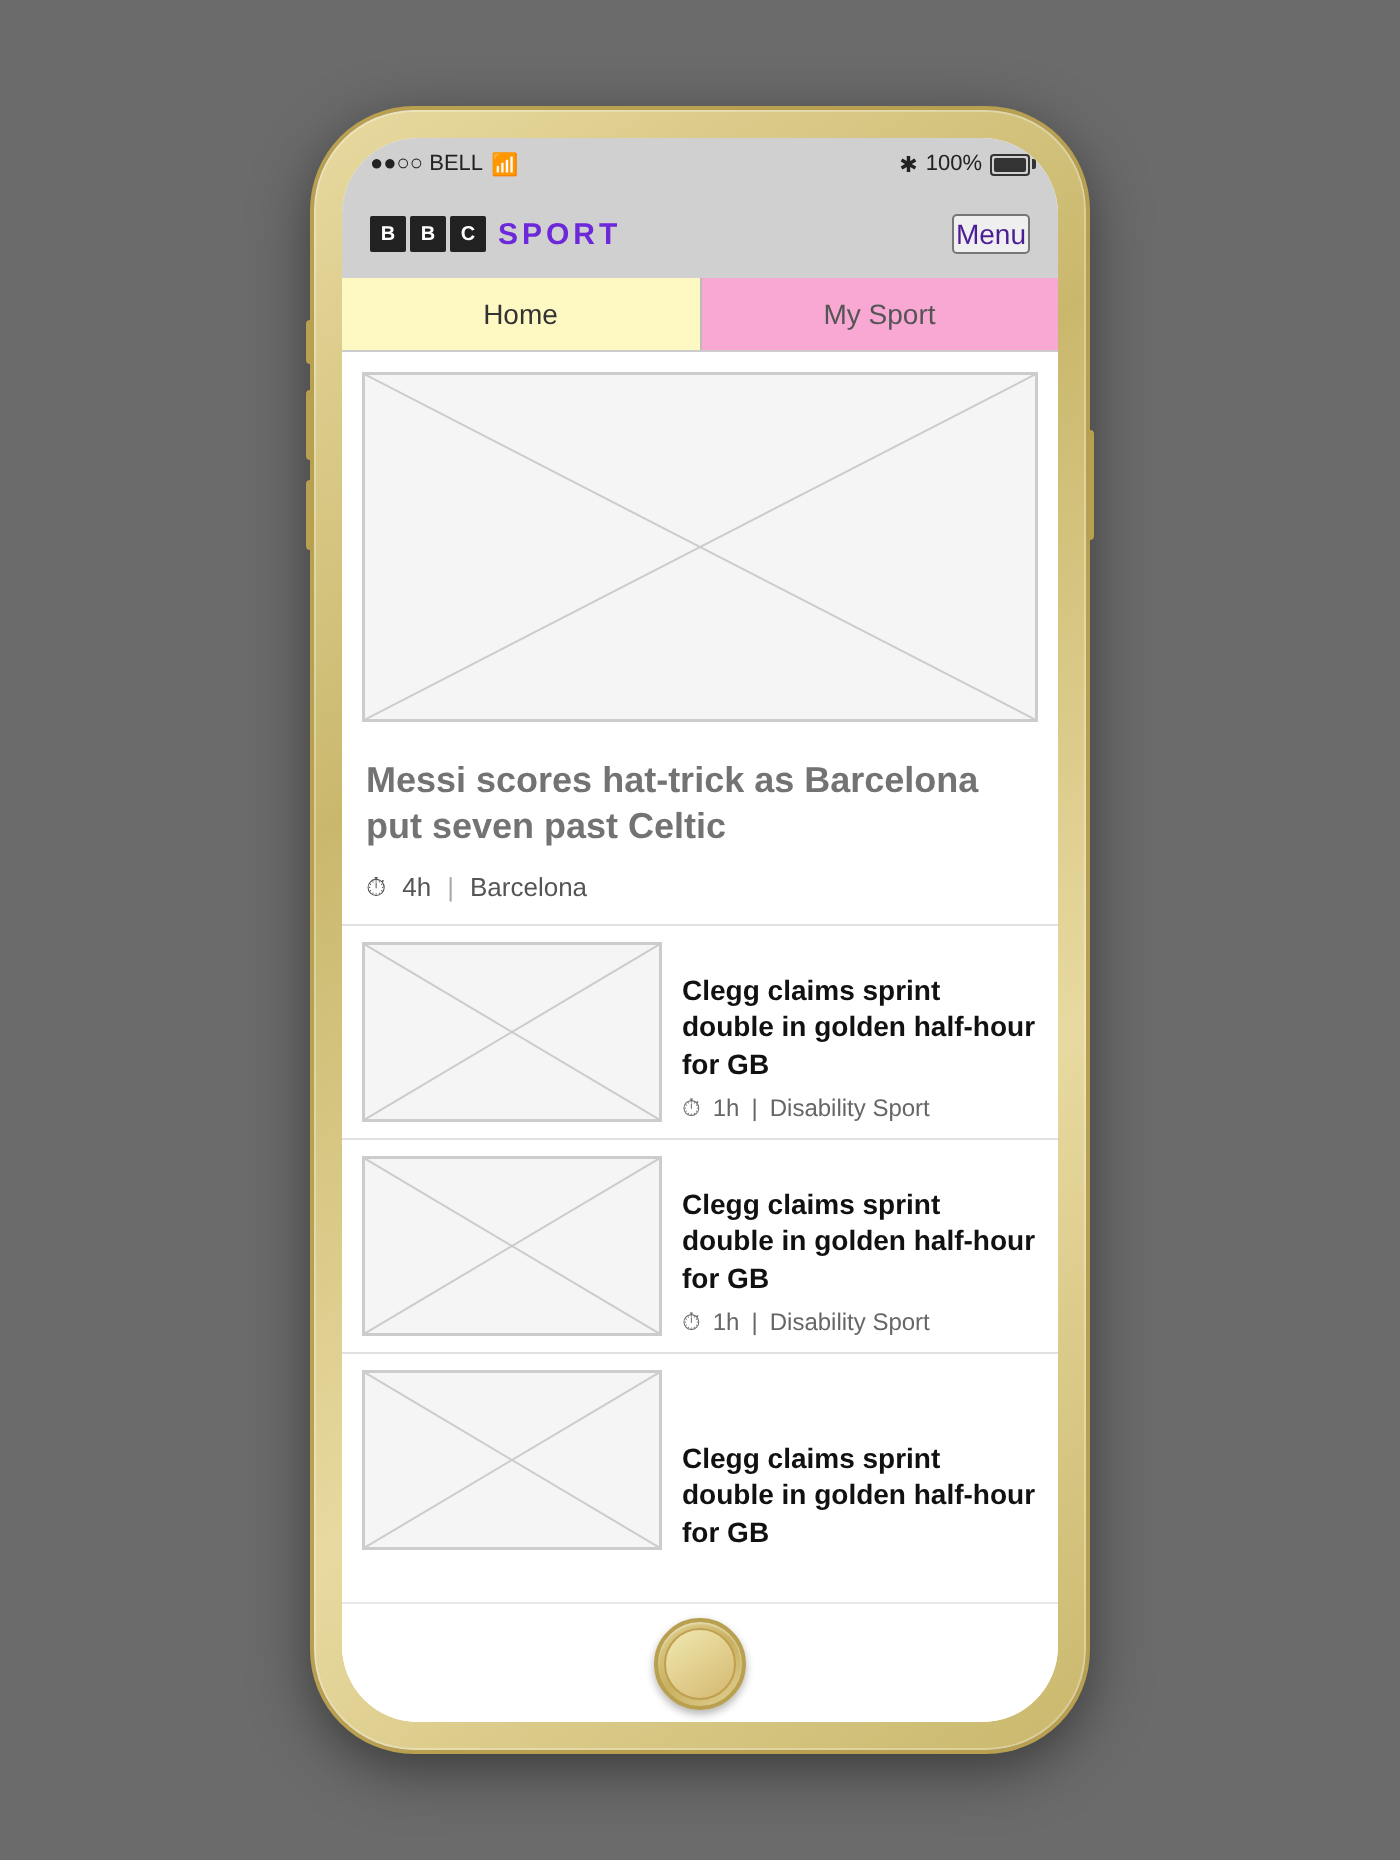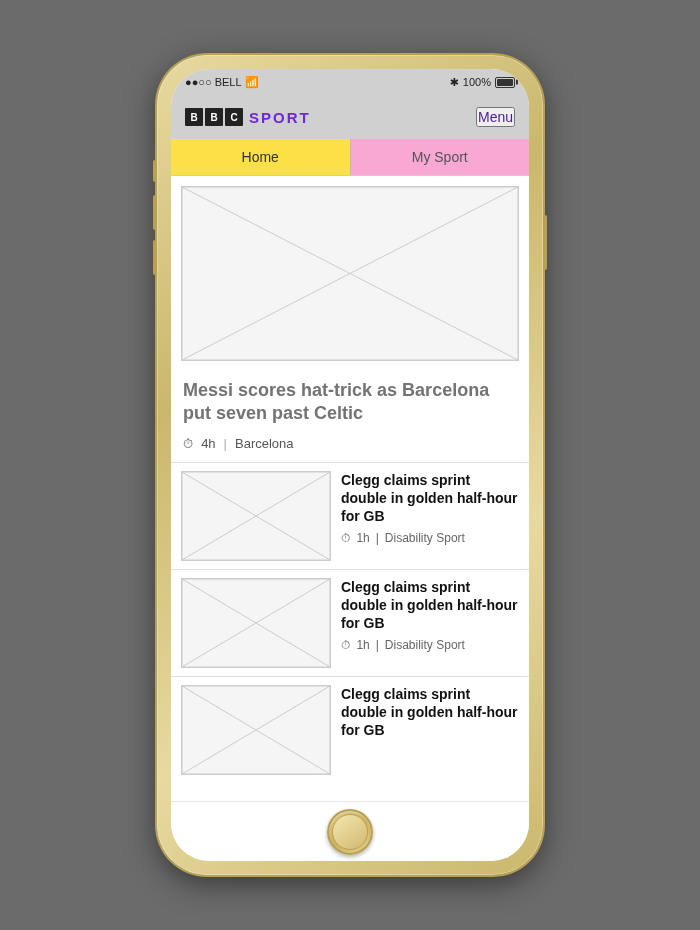--- a/index.html
+++ b/index.html
@@ -146,21 +146,21 @@
       display: flex;
       align-items: center;
       justify-content: center;
       font-size: 14px;
       color: #555;
       background: #f9a8d4;
       border: none;
       cursor: pointer;
     }
     .nav-tab.active {
-      background: #fde047;
+      background: #fef9c3;
       color: #333;
       font-weight: 500;
     }
     .nav-tab:first-child {
       border-right: 1px solid #bbb;
     }
 
     
     .content-area {
       flex: 1;
@@ -224,20 +224,21 @@
     }
     .news-thumb svg {
       width: 100%;
       height: 100%;
     }
     .news-text {
       flex: 1;
       display: flex;
       flex-direction: column;
       gap: 6px;
+      justify-content: flex-end;
     }
     .news-title {
       font-size: 14px;
       font-weight: bold;
       color: #111;
       line-height: 1.3;
     }
     .news-meta {
       display: flex;
       align-items: center;

